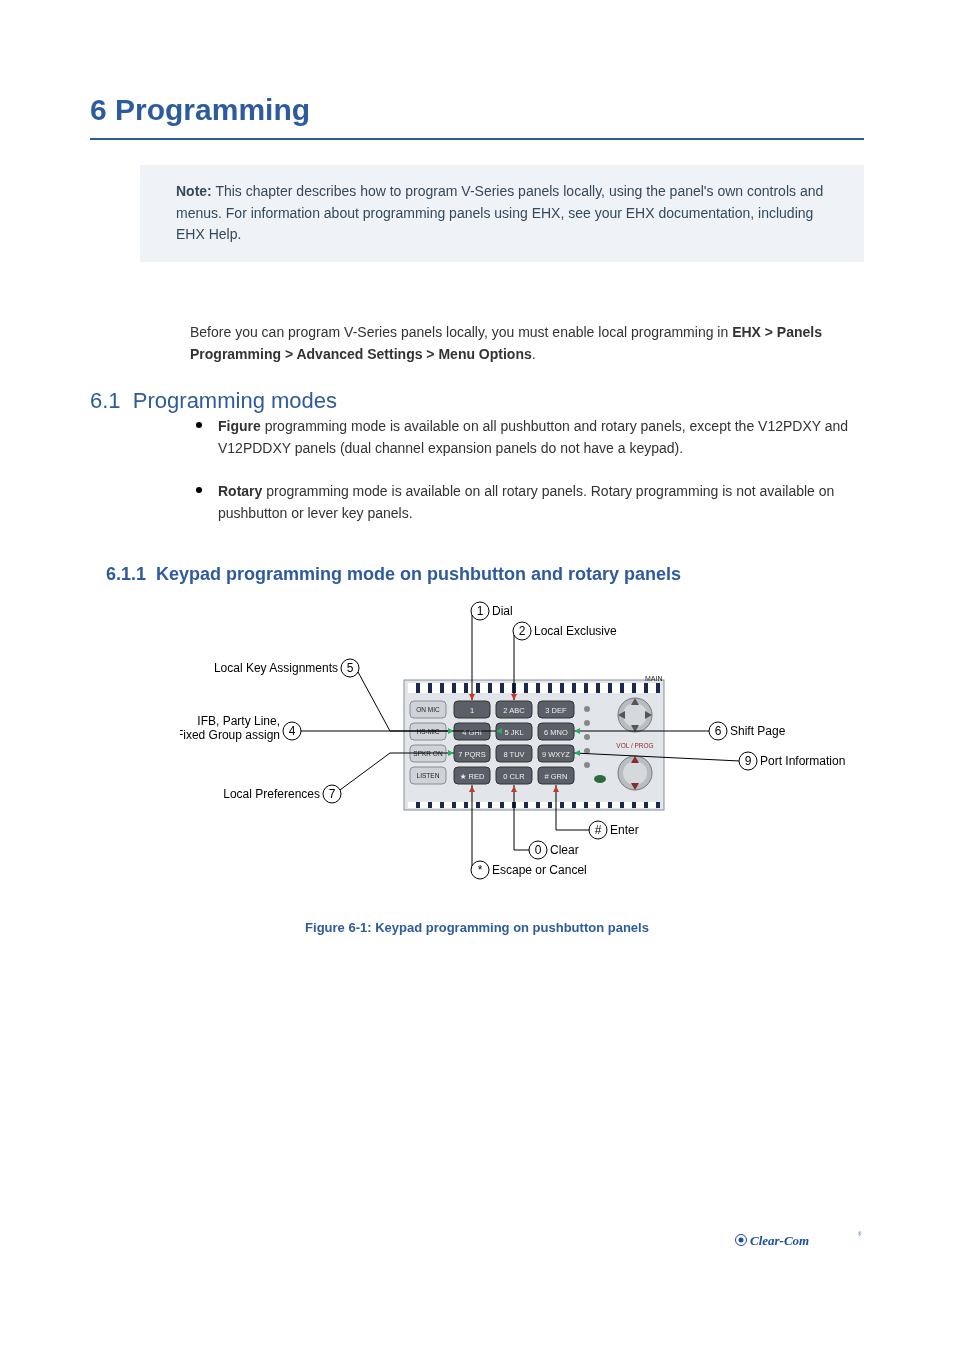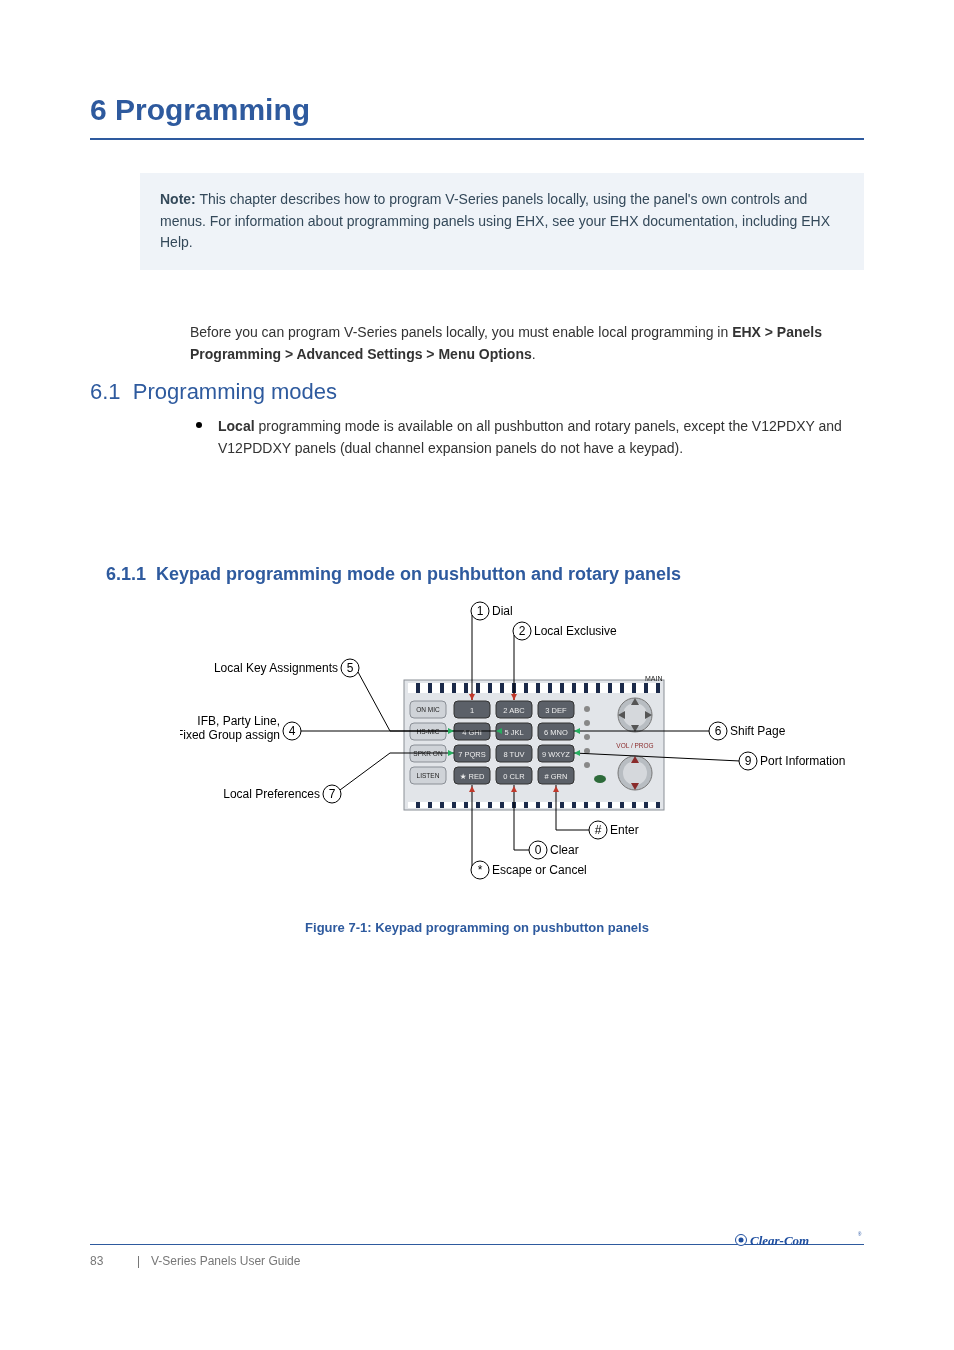--- a/index.html
+++ b/index.html
@@ -12,25 +12,25 @@
     --note-bg: #eff3f8;
     --ink: #333;
     --faint: #777;
     --key-grey: #bfc3c9;
     --key-dark: #9aa0a7;
     --knob-grey: #b8bdc2;
   }
   html,body{margin:0;padding:0;background:#fff;color:var(--ink);font-family:Arial,Helvetica,sans-serif;}
   .page{position:relative;width:var(--page-w);height:var(--page-h);}
   h1{position:absolute;left:var(--m-left);top:92px;right:90px;margin:0;font:700 30px/1.2 Arial;color:var(--accent);border-bottom:2px solid var(--rule);padding-bottom:10px;}
-  .note{position:absolute;left:140px;right:90px;top:165px;background:var(--note-bg);padding:16px 20px;font:400 14px/1.55 Arial;color:#34495a;margin-top:8px;}
+  .note{position:absolute;left:140px;right:90px;top:165px;background:var(--note-bg);padding:16px 36px;font:400 14px/1.55 Arial;color:#34495a;}
   .note-label{font-weight:700;color:#34495a;}
   .para1{position:absolute;left:var(--text-indent);right:96px;top:308px;font:400 14px/1.55 Arial;}
   .para1 b{font-weight:700;}
-  h2{position:absolute;left:var(--m-left);top:379px;margin:0;font:400 22px/1.2 Arial;color:var(--accent);}
+  h2{position:absolute;left:var(--m-left);top:388px;margin:0;font:400 22px/1.2 Arial;color:var(--accent);}
   .list{position:absolute;left:var(--text-indent);right:90px;top:416px;font:400 14px/1.55 Arial;}
   .list .item{position:relative;padding-left:28px;margin:0 0 22px 0;}
   .list .bullet{position:absolute;left:6px;top:6px;width:6px;height:6px;border-radius:50%;background:#000;}
   .list .item b{font-weight:700;}
   h3{position:absolute;left:var(--m-left);top:548px;margin:16px;font:700 18px/1.2 Arial;color:var(--accent);}
   .figure{position:absolute;left:180px;top:590px;width:680px;height:310px;}
   .figure svg{width:100%;height:100%;}
   .figcap{position:absolute;left:0;right:0;top:920px;text-align:center;font:700 13px/1.2 Arial;color:var(--accent);}
   .footer{position:absolute;left:var(--m-left);right:90px;bottom:80px;border-top:1px solid var(--rule);padding-top:8px;font:400 12px/1.4 Arial;color:var(--faint);}
   .footer .pg{display:inline-block;width:36px;text-align:left;}
@@ -50,21 +50,22 @@
     <span>This chapter describes how to program V-Series panels locally, using the panel's own controls and menus. For information about programming panels using EHX, see your EHX documentation, including EHX Help.</span>
   </div>
 
   <p class="para1">
     <span>Before you can program V-Series panels locally, you must enable local programming in </span><b>EHX &gt; Panels Programming &gt; Advanced Settings &gt; Menu Options</b><span>.</span>
   </p>
 
   <h2><span>6.1</span>&nbsp;&nbsp;<span>Programming modes</span></h2>
 
   <div class="list">
-    <div class="item"><span class="bullet"></span><b>Local</b><span> programming mode is available on all pushbutton and rotary panels, except the V12PDXY and V12PDDXY panels (dual channel expansion panels do not have a keypad).</span></div>
+    <div class="item"><span class="bullet"></span><b>Figure</b><span> programming mode is available on all pushbutton and rotary panels, except the V12PDXY and V12PDDXY panels (dual channel expansion panels do not have a keypad).</span></div>
+    <div class="item"><span class="bullet"></span><b>Rotary</b><span> programming mode is available on all rotary panels. Rotary programming is not available on pushbutton or lever key panels.</span></div>
   </div>
 
   <h3><span>6.1.1</span>&nbsp;&nbsp;<span>Keypad programming mode on pushbutton and rotary panels</span></h3>
 
   <div class="figure">
     <svg viewBox="0 0 680 310" xmlns="http://www.w3.org/2000/svg" font-family="Arial">
 
       <rect x="224" y="90" width="260" height="130" fill="#e2e5e9" stroke="#8a8f96"></rect>
 
       <g>
@@ -260,25 +261,22 @@
 
         <g stroke="#c0392b" stroke-width="1.5">
           <polygon points="292,196 289,202 295,202" fill="#c0392b" stroke="none"></polygon>
           <polygon points="334,196 331,202 337,202" fill="#c0392b" stroke="none"></polygon>
           <polygon points="376,196 373,202 379,202" fill="#c0392b" stroke="none"></polygon>
         </g>
       </g>
     </svg>
   </div>
 
-  <div class="figcap">Figure 7-1: Keypad programming on pushbutton panels</div>
-
-  <div class="footer">
-    <span class="pg">83</span><span class="sep"></span><span>V-Series Panels User Guide</span>
-  </div>
+  <div class="figcap">Figure 6-1: Keypad programming on pushbutton panels</div>
+
 
   <div class="brand">
     <svg viewBox="0 0 260 56" xmlns="http://www.w3.org/2000/svg">
       <g fill="#1f4fa0">
         <circle cx="14" cy="28" r="11" fill="#fff" stroke="#1f4fa0" stroke-width="2"></circle>
         <circle cx="14" cy="28" r="5"></circle>
       </g>
       <text x="32" y="38" font-family="Georgia, 'Times New Roman', serif" font-style="italic" font-weight="700" font-size="26" fill="#1f4fa0">Clear-Com</text>
       <text x="248" y="20" font-size="9" fill="#1f4fa0">®</text>
     </svg>

